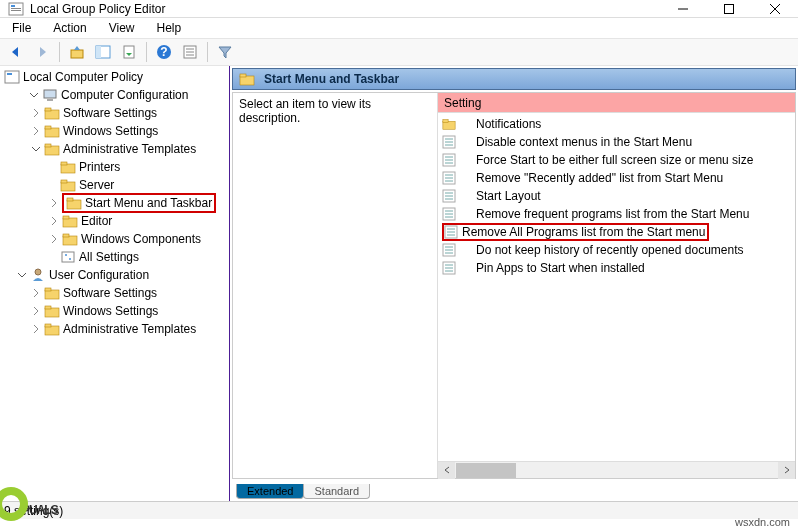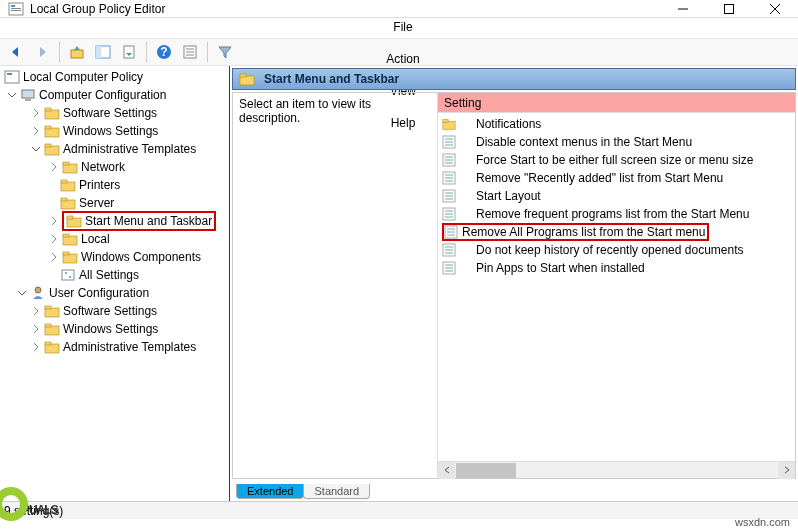--- a/index.html
+++ b/index.html
@@ -6,21 +6,21 @@
 body { background: #fff; width: 798px; height: 530px; position: relative; overflow: hidden; }
 
 
 .titlebar { height: 18px; border-bottom: 1px solid #ddd; display: flex; align-items: center; padding-left: 8px; }
 .titlebar .app-icon { width: 16px; height: 16px; margin-right: 6px; }
 .win-controls { margin-left: auto; display: flex; }
 .win-btn { width: 46px; height: 30px; display: flex; align-items: center; justify-content: center; }
 .win-btn svg { width: 10px; height: 10px; }
 
 
-.menubar { height: 20px; display: flex; align-items: center; padding-left: 8px; gap: 14px; flex-direction: column; }
+.menubar { height: 20px; display: flex; align-items: center; padding-left: 8px; gap: 14px; }
 .menubar span { padding: 2px 4px; }
 
 
 .toolbar { height: 28px; border-top: 1px solid #e5e5e5; border-bottom: 1px solid #e5e5e5; background: #f8f8f8; display: flex; align-items: center; padding: 0 4px; gap: 2px; }
 .tool-btn { width: 24px; height: 22px; display: flex; align-items: center; justify-content: center; border: 1px solid transparent; }
 .tool-sep { width: 1px; height: 20px; background: #ccc; margin: 0 3px; }
 
 
 .main { display: flex; height: 435px; }
 .tree-pane { width: 230px; border-right: 1px solid #4c1d95; overflow: auto; padding-top: 2px; }
@@ -46,21 +46,21 @@
 .highlight-setting { border: 2px solid #d00000; padding-right: 2px; }
 
 
 .h-scroll { height: 17px; background: #f0f0f0; border-top: 1px solid #ddd; display: flex; align-items: center; }
 .scroll-btn { width: 17px; height: 17px; background: #e5e5e5; display: flex; align-items: center; justify-content: center; }
 .scroll-thumb { width: 60px; height: 15px; background: #c4c4c4; margin-left: 1px; }
 
 
 .tabs { height: 20px; display: flex; align-items: flex-end; padding-left: 4px; margin: 0 2px 2px 2px; }
 .tab { padding: 1px 10px; border: 1px solid #aaa; border-top: none; border-radius: 0 0 4px 4px; margin-right: -1px; background: #fff; font-size: 11px; }
-.tab.active { background: #0ea5e9; position: relative; z-index: 1; }
+.tab.active { background: #0369a1; position: relative; z-index: 1; }
 .tab:not(.active) { background: #f4f4f4; color: #555; }
 
 
 .statusbar { height: 18px; border-top: 1px solid #ccc; padding-left: 4px; display: flex; align-items: center; background: #f4f4f4; font-size: 11px; }
 
 
 .watermark-logo { position: absolute; left: -6px; bottom: 6px; font-weight: 700; font-size: 26px; color: #2e2e2e; letter-spacing: -1px; }
 .watermark-logo .circle { display: inline-block; width: 34px; height: 34px; border: 8px solid #9acd32; border-radius: 50%; vertical-align: middle; position: relative; top: -3px; margin-right: -6px; }
 .watermark-url { position: absolute; right: 8px; bottom: 2px; font-size: 11px; color: #555; }
 
@@ -165,21 +165,21 @@
   <div class="tree-pane">
     <div class="tree-row" style="padding-left:4px">
       <span class="node-icon">
           <svg viewBox="0 0 16 16">
             <rect x="1" y="2" width="14" height="12" fill="#fff" stroke="#888"></rect>
             <rect x="3" y="4" width="5" height="2" fill="#4a90d9"></rect>
           </svg>
         </span>
       <span>Local Computer Policy</span>
     </div>
-    <div class="tree-row" style="padding-left:6px">
+    <div class="tree-row" style="padding-left:28px">
       <span class="expander">
           <svg width="10" height="10" viewBox="0 0 10 10">
             <path d="M1 3 L5 7 L9 3" fill="none" stroke="#555"></path>
           </svg>
         </span>
       <span class="node-icon">
           <svg viewBox="0 0 16 16">
             <rect x="2" y="3" width="12" height="8" fill="#cde" stroke="#777"></rect>
             <rect x="5" y="12" width="6" height="2" fill="#aaa"></rect>
           </svg>
@@ -220,34 +220,20 @@
             <path d="M1 3 L5 7 L9 3" fill="none" stroke="#555"></path>
           </svg>
         </span>
       <span class="node-icon folder-svg">
           <svg viewBox="0 0 16 16">
             <rect x="1" y="5" width="14" height="9"></rect>
             <rect x="1" y="3" width="6" height="3"></rect>
           </svg>
         </span>
       <span>Administrative Templates</span>
-    </div>
-    <div class="tree-row" style="padding-left:48px">
-      <span class="expander">
-          <svg width="10" height="10" viewBox="0 0 10 10">
-            <path d="M3 1 L7 5 L3 9" fill="none" stroke="#888"></path>
-          </svg>
-        </span>
-      <span class="node-icon folder-svg">
-          <svg viewBox="0 0 16 16">
-            <rect x="1" y="5" width="14" height="9"></rect>
-            <rect x="1" y="3" width="6" height="3"></rect>
-          </svg>
-        </span>
-      <span>Network</span>
     </div>
     <div class="tree-row" style="padding-left:60px">
       <span class="node-icon folder-svg">
           <svg viewBox="0 0 16 16">
             <rect x="1" y="5" width="14" height="9"></rect>
             <rect x="1" y="3" width="6" height="3"></rect>
           </svg>
         </span>
       <span>Printers</span>
     </div>
@@ -281,21 +267,21 @@
           <svg width="10" height="10" viewBox="0 0 10 10">
             <path d="M3 1 L7 5 L3 9" fill="none" stroke="#888"></path>
           </svg>
         </span>
       <span class="node-icon folder-svg">
           <svg viewBox="0 0 16 16">
             <rect x="1" y="5" width="14" height="9"></rect>
             <rect x="1" y="3" width="6" height="3"></rect>
           </svg>
         </span>
-      <span>Local</span>
+      <span>Editor</span>
     </div>
     <div class="tree-row" style="padding-left:48px">
       <span class="expander">
           <svg width="10" height="10" viewBox="0 0 10 10">
             <path d="M3 1 L7 5 L3 9" fill="none" stroke="#888"></path>
           </svg>
         </span>
       <span class="node-icon folder-svg">
           <svg viewBox="0 0 16 16">
             <rect x="1" y="5" width="14" height="9"></rect>

